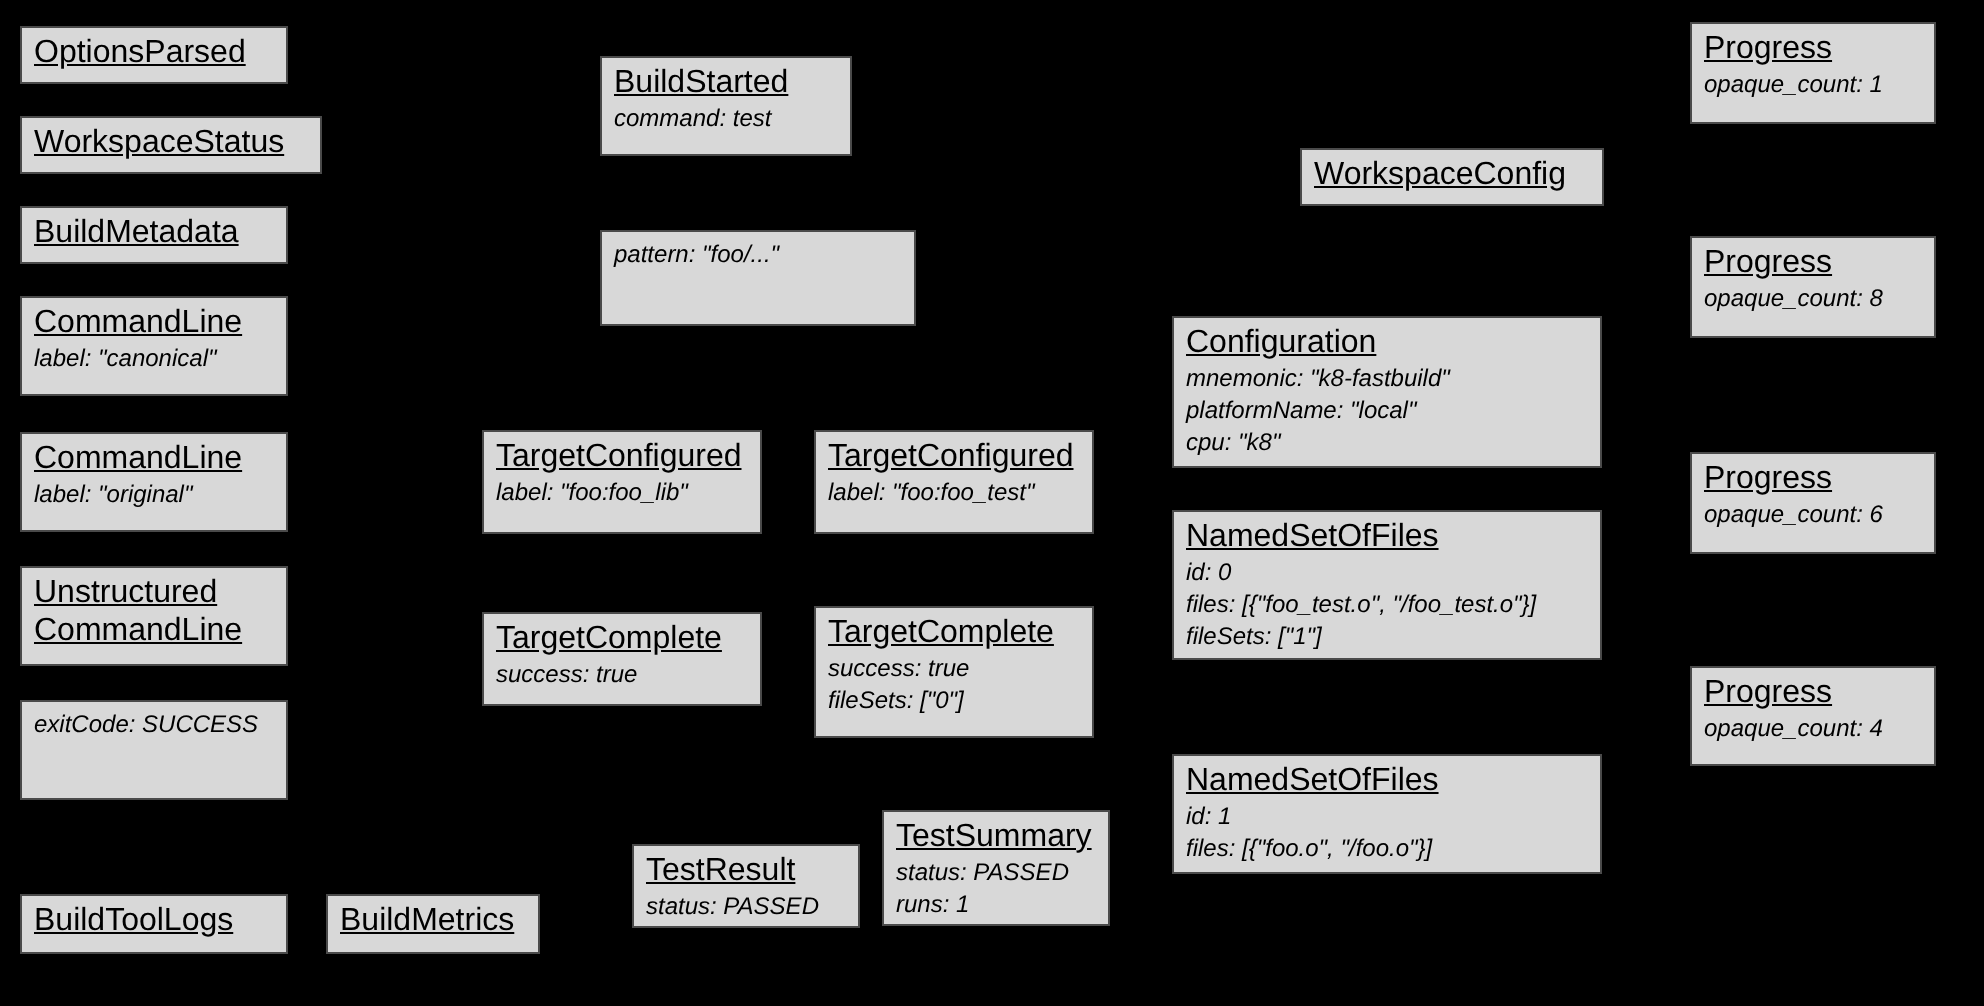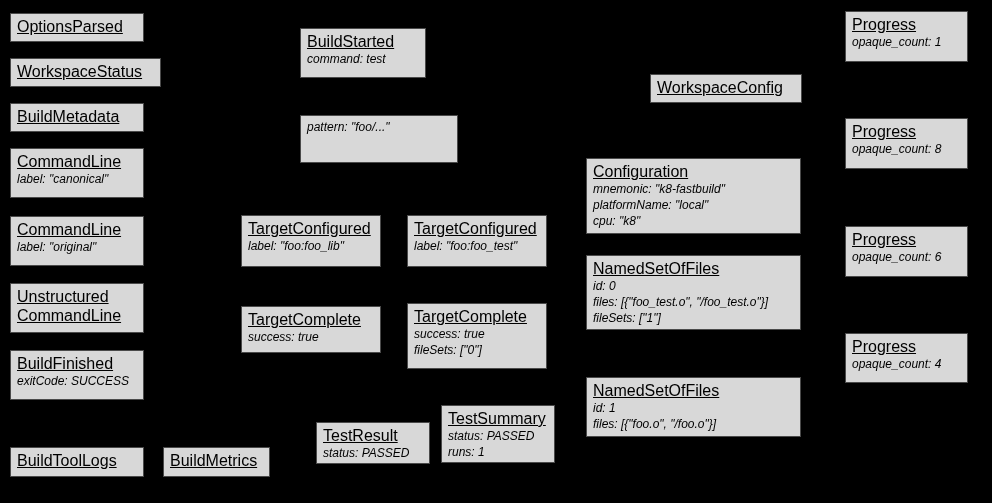--- a/index.html
+++ b/index.html
@@ -57,21 +57,20 @@
   <div class="box" style="left:10px;top:216px;width:134px;height:50px">
     <div class="t">CommandLine</div>
     <div class="l">label: "original"</div>
   </div>
 
   <div class="box" style="left:10px;top:283px;width:134px;height:50px">
     <div class="t">Unstructured CommandLine</div>
   </div>
 
   <div class="box" style="left:10px;top:350px;width:134px;height:50px">
-    <div class="t">BuildFinished</div>
     <div class="l">exitCode: SUCCESS</div>
   </div>
 
   <div class="box" style="left:10px;top:447px;width:134px;height:30px">
     <div class="t">BuildToolLogs</div>
   </div>
 
   <div class="box" style="left:163px;top:447px;width:107px;height:30px">
     <div class="t">BuildMetrics</div>
   </div>

